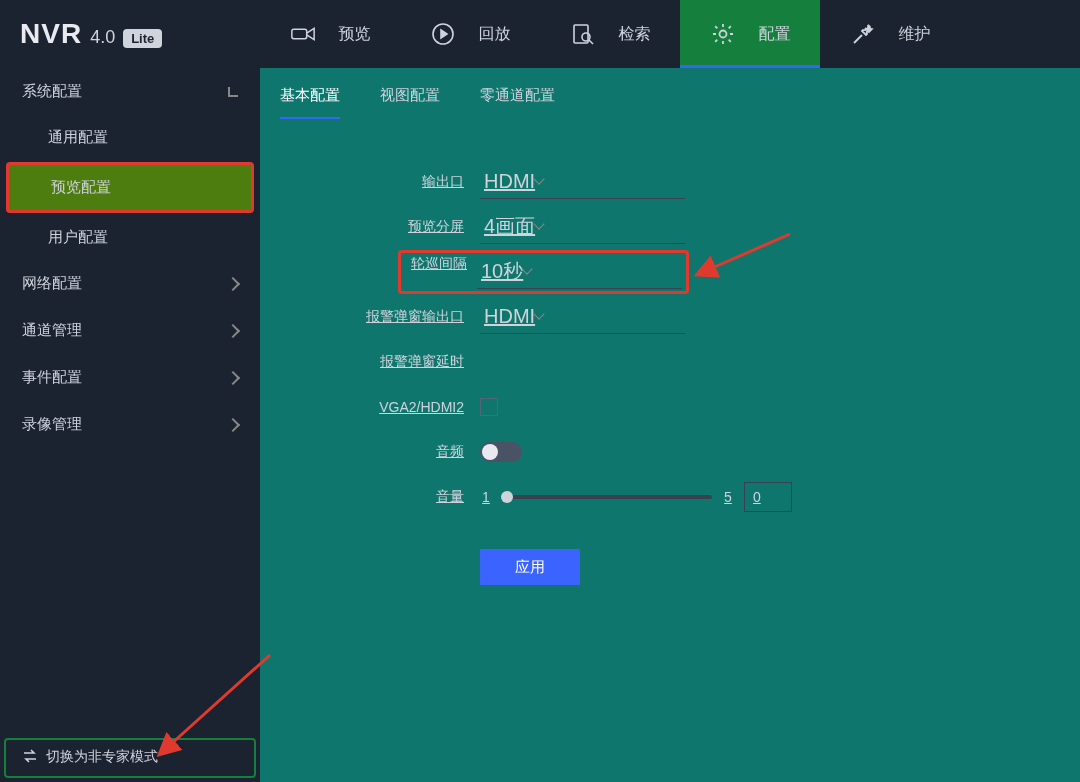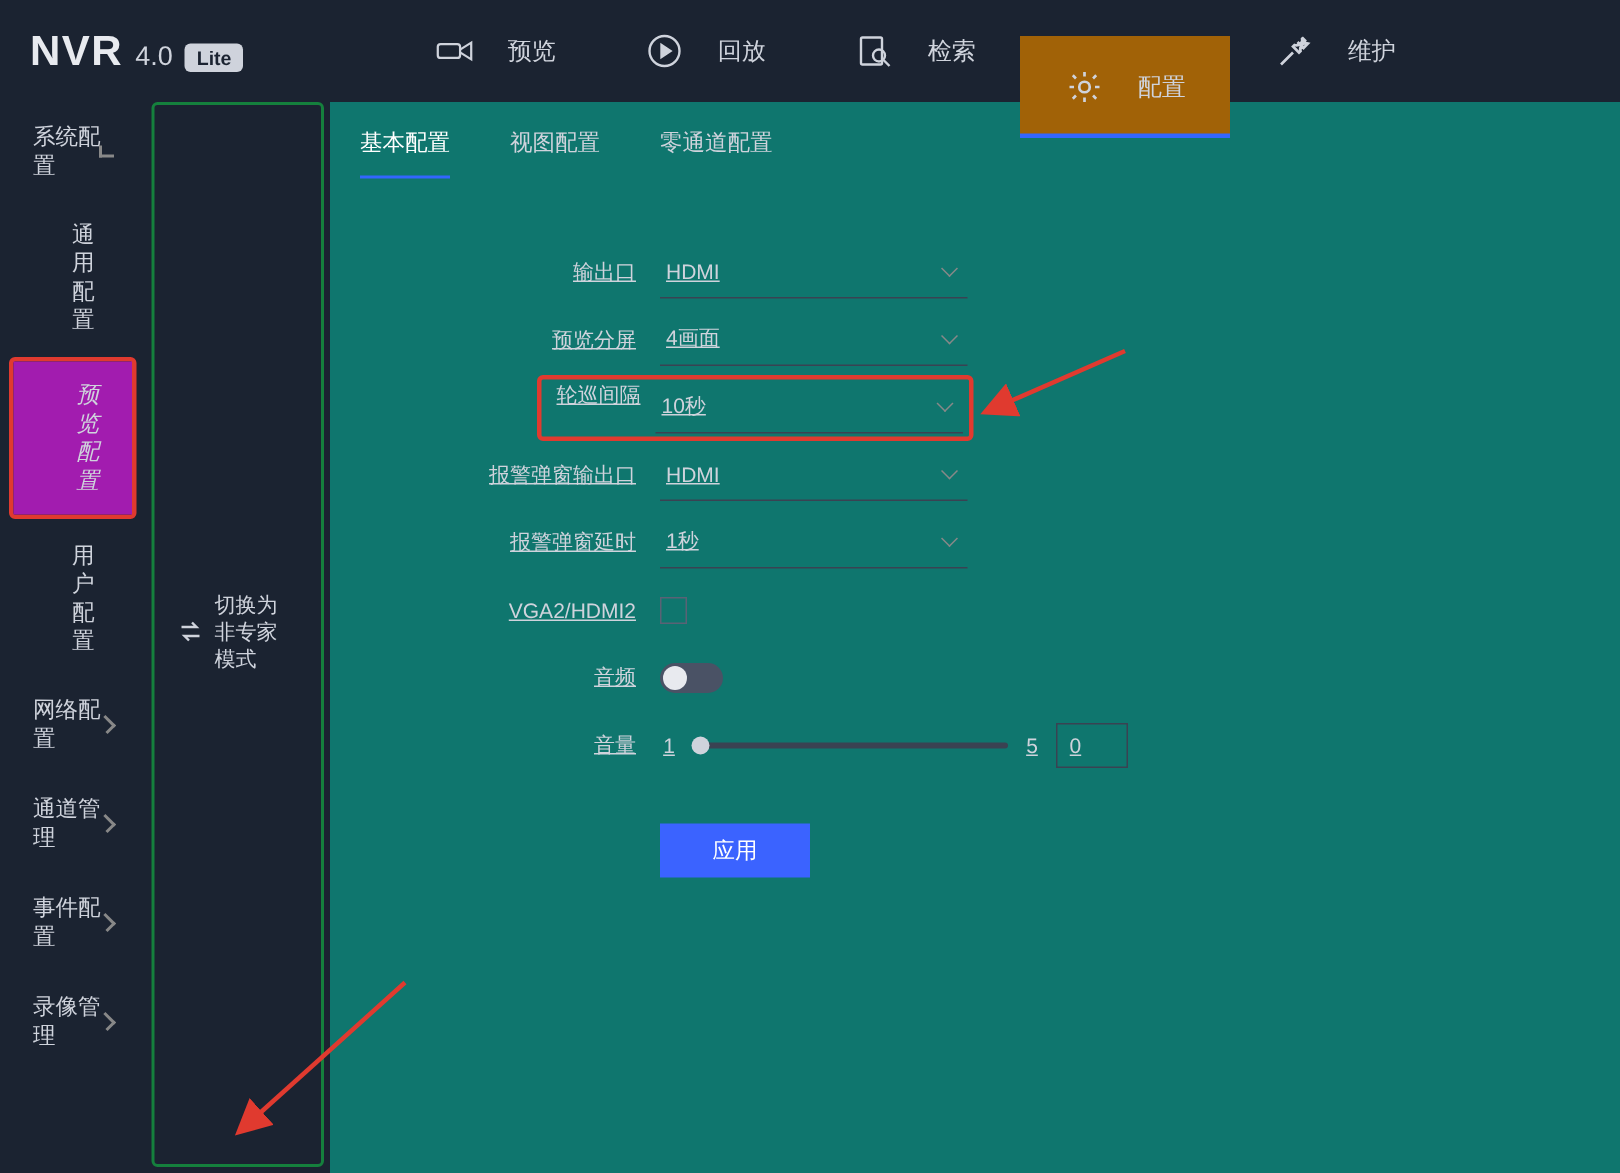--- a/index.html
+++ b/index.html
@@ -6,49 +6,49 @@
   body { width: 1080px; height: 782px; background: #1b2331; color: #cfd3dc; overflow: hidden; }
   
   .topbar { height: 68px; display: flex; align-items: center; background: #1b2331; }
   .logo { display: flex; align-items: baseline; padding-left: 20px; width: 260px; }
   .logo-nvr { font-size: 28px; font-weight: 700; letter-spacing: 1px; color: #e8eaef; }
   .logo-ver { font-size: 18px; margin-left: 8px; color: #cfd3dc; }
   .logo-lite { margin-left: 8px; background: #cfd3dc; color: #1b2331; font-size: 13px; padding: 2px 8px; border-radius: 4px; font-weight: 600; }
   
   .topnav { display: flex; height: 100%; }
   .topnav-item { display: flex; align-items: center; justify-content: center; gap: 23px; width: 140px; height: 100%; color: #cfd3dc; cursor: pointer; position: relative; }
-  .topnav-item.active { background: #a16207; margin-top: 24px; }
+  .topnav-item.active { background: #15803d; }
   .topnav-item.active::after { content: ""; position: absolute; left: 0; right: 0; bottom: 0; height: 3px; background: #3366ff; }
   .topnav-item span.icon { width: 26px; height: 26px; display: inline-flex; align-items: center; justify-content: center; }
   .topnav-item span.label { font-size: 16px; }
   
   .main { display: flex; height: calc(100% - 68px); }
-  .sidebar { width: 220px; background: #1b2331; border-right: 0; display: flex; }
+  .sidebar { width: 260px; background: #1b2331; border-right: 0; display: flex; flex-direction: column; }
   .sidebar-list { flex: 1; }
   .sidebar-footer { padding: 8px 16px 10px; color: #cfd3dc; font-size: 14px; display: flex; align-items: center; gap: 8px; border: 2px solid #15803d; border-radius: 4px; margin: 0 4px 4px; cursor: pointer; }
   
   .side-item { display: flex; align-items: center; justify-content: space-between; padding: 14px 22px; font-size: 15px; color: #cfd3dc; cursor: pointer; }
   .side-item.expanded .chev { transform: rotate(90deg); }
   .chev { width: 10px; height: 10px; border-right: 2px solid #888; border-bottom: 2px solid #888; transform: rotate(-45deg); transition: transform .15s; }
   .chev.down { transform: rotate(45deg); }
   
   .side-sub { }
   .side-sub-item { padding: 13px 22px 13px 48px; font-size: 15px; color: #cfd3dc; cursor: pointer; }
-  .side-sub-item.active { background: #a21caf; font-style: italic; }
+  .side-sub-item.active { background: #4d7c0f; }
   .side-sub-highlight { border: 3px solid #e03a2f; border-radius: 4px; margin: 2px 6px; }
   
   .content { flex: 1; background: #0f766e; display: flex; flex-direction: column; }
   .tabs { display: flex; gap: 40px; padding: 18px 20px 0; }
   .tab { padding-bottom: 12px; font-size: 15px; color: #cfd3dc; cursor: pointer; }
   .tab.active { border-bottom: 2px solid #3366ff; color: #fff; }
   
   .form { padding: 40px 20px 20px; }
   .row { display: flex; align-items: center; height: 45px; text-decoration: underline; }
   .row-label { width: 200px; text-align: right; padding-right: 16px; font-size: 14px; color: #cfd3dc; }
-  .select { width: 205px; height: 34px; background: transparent; border: none; border-bottom: 1px solid #3a4252; color: #cfd3dc; display: flex; align-items: center; justify-content: space-between; padding: 0 8px 0 4px; cursor: pointer; font-size: 14px; }
+  .select { width: 205px; height: 34px; background: transparent; border: none; border-bottom: 1px solid #3a4252; color: #cfd3dc; display: flex; align-items: center; justify-content: flex-start; padding: 0 8px 0 4px; cursor: pointer; font-size: 20px; }
   .select .caret { width: 8px; height: 8px; border-right: 1.5px solid #888; border-bottom: 1.5px solid #888; transform: rotate(45deg); margin-top: -4px; }
   .row.highlight .row-label,
   .row.highlight .select { }
   .row.highlight .select-wrap { border: 3px solid #e03a2f; border-radius: 4px; padding: 2px 4px; }
   .select-wrap { display: inline-flex; }
   
   .checkbox { width: 18px; height: 18px; border: 1.5px solid #5a6275; background: transparent; cursor: pointer; }
   .toggle { width: 42px; height: 20px; border-radius: 10px; background: #4a5265; position: relative; cursor: pointer; }
   .toggle::after { content: ""; position: absolute; left: 2px; top: 2px; width: 16px; height: 16px; border-radius: 50%; background: #e8eaef; }
   
@@ -205,26 +205,20 @@
         <div class="row-label">报警弹窗输出口</div>
         <div class="select-wrap">
             <div class="select">
               <span>HDMI</span>
               <span class="caret"></span>
             </div>
           </div>
       </div>
       <div class="row">
         <div class="row-label">报警弹窗延时</div>
-        <div class="select-wrap">
-            <div class="select">
-              <span>1秒</span>
-              <span class="caret"></span>
-            </div>
-          </div>
       </div>
       <div class="row">
         <div class="row-label">VGA2/HDMI2</div>
         <div class="checkbox"></div>
       </div>
       <div class="row">
         <div class="row-label">音频</div>
         <div class="toggle"></div>
       </div>
       <div class="row">

